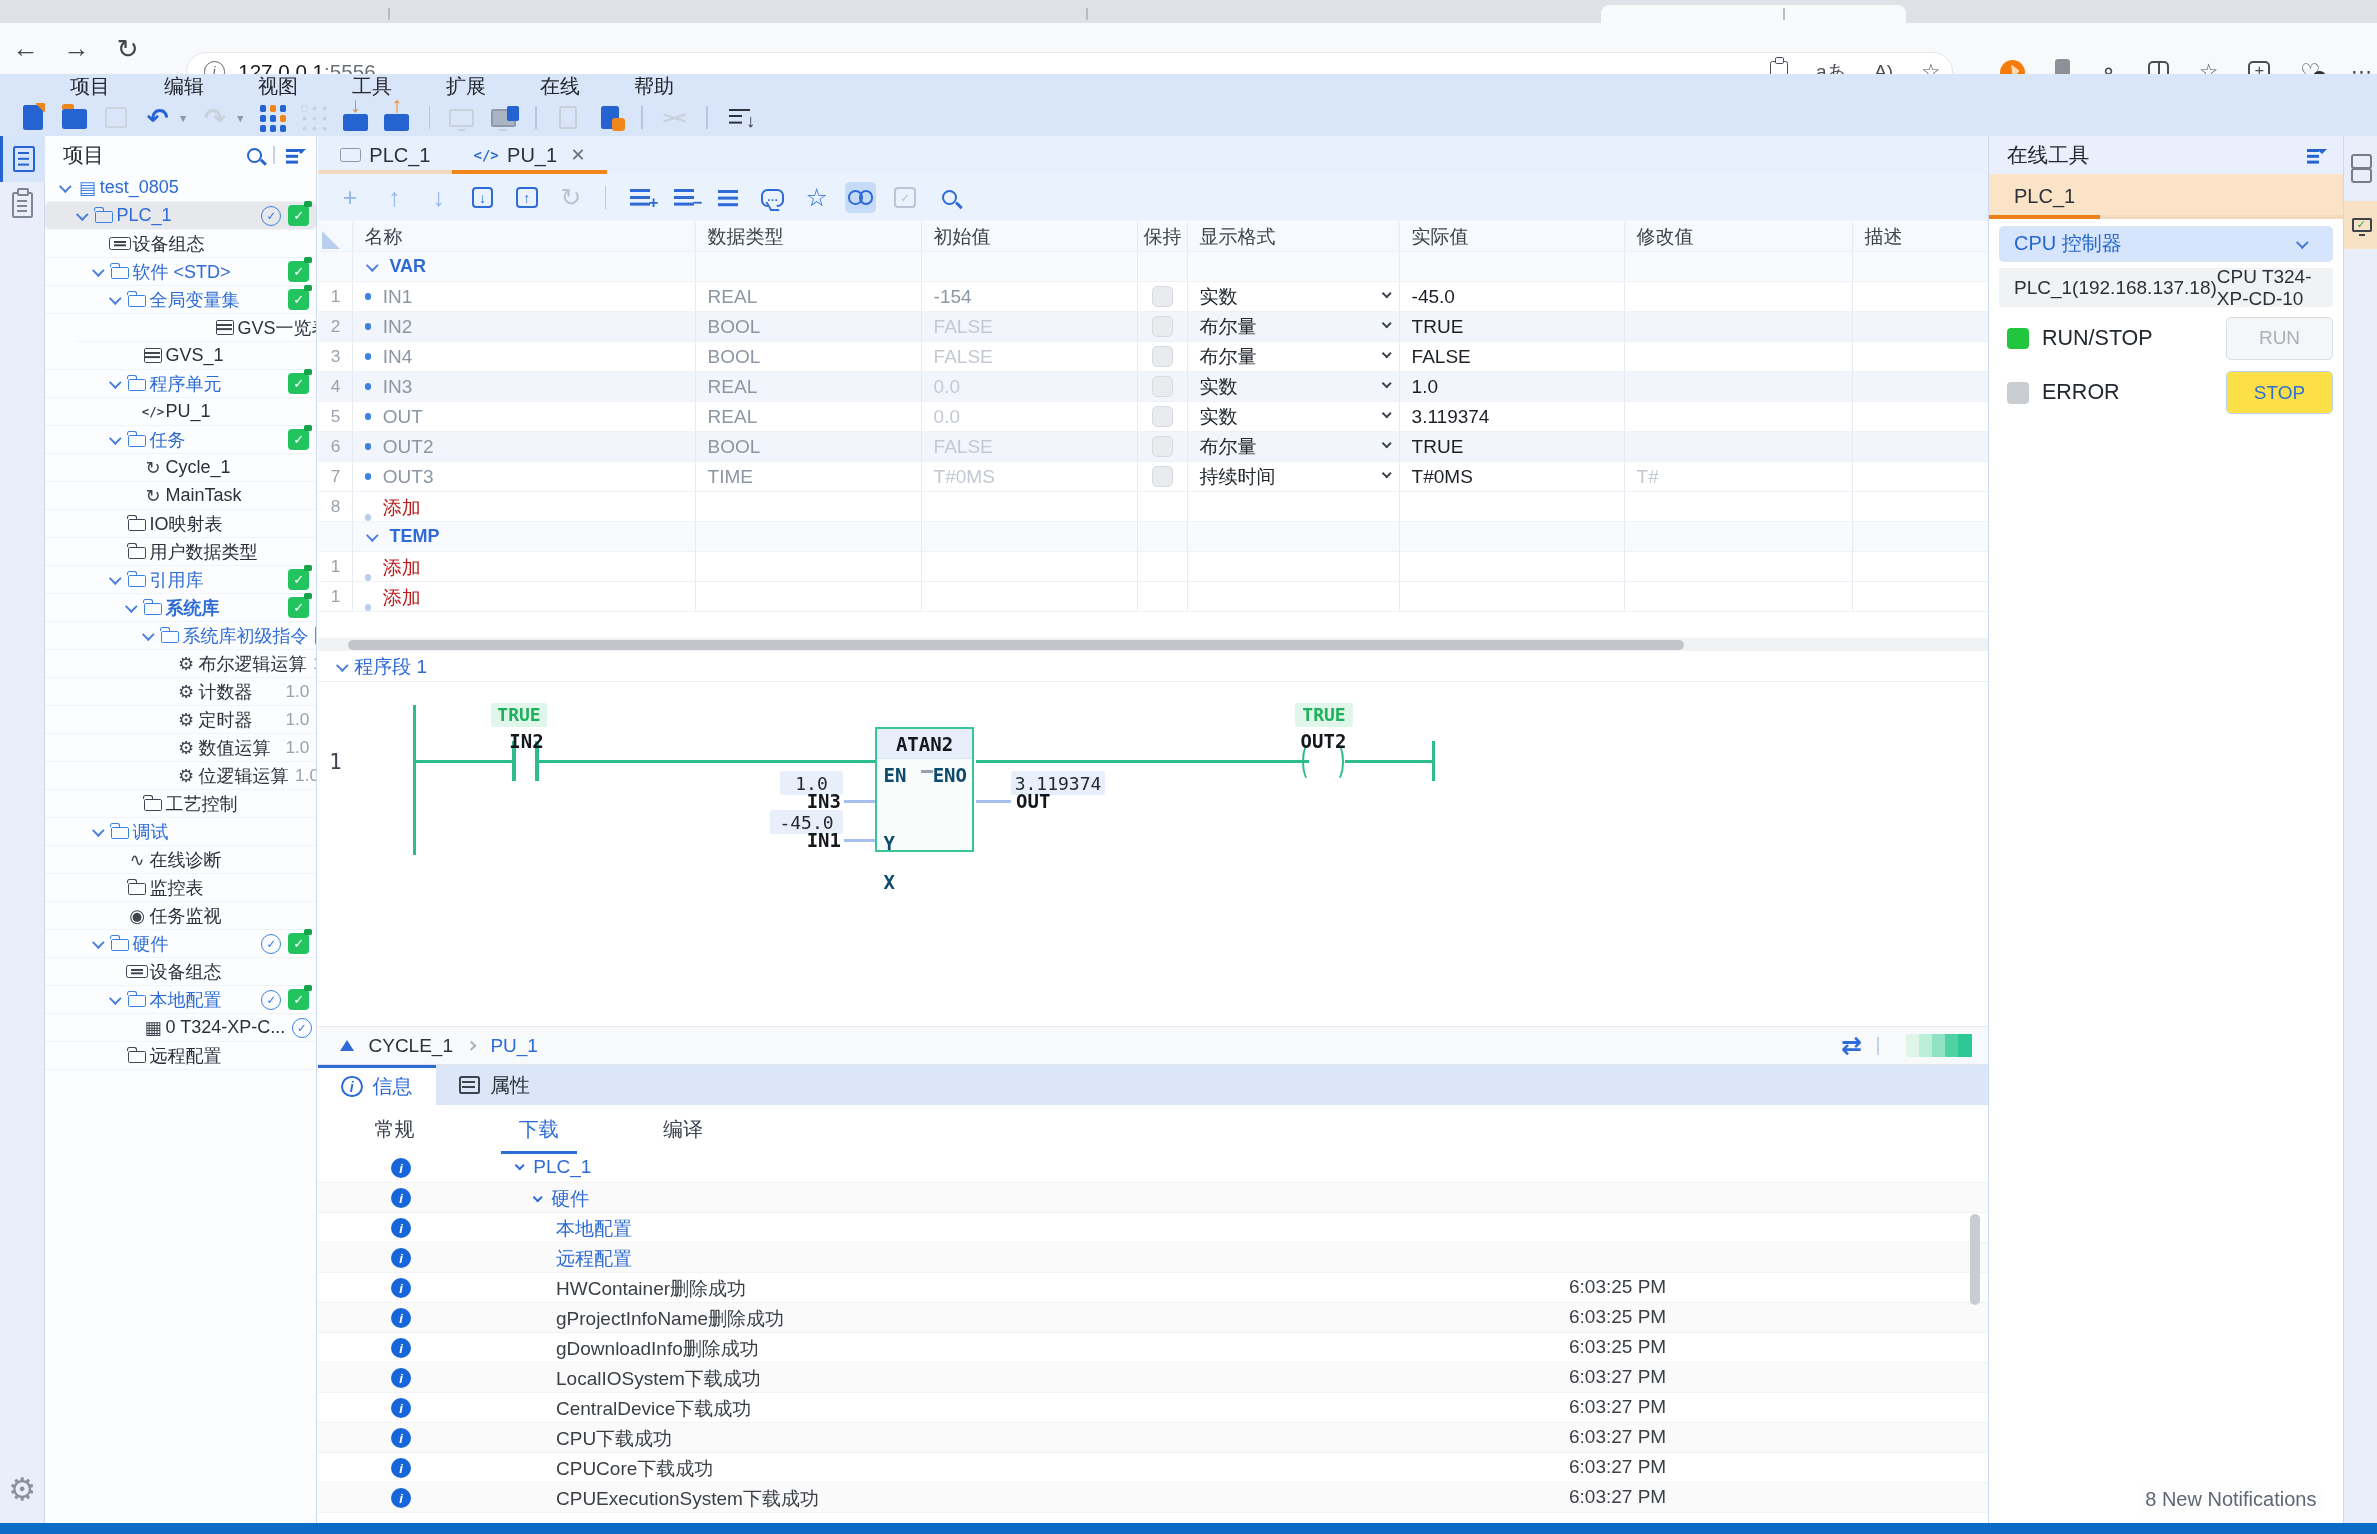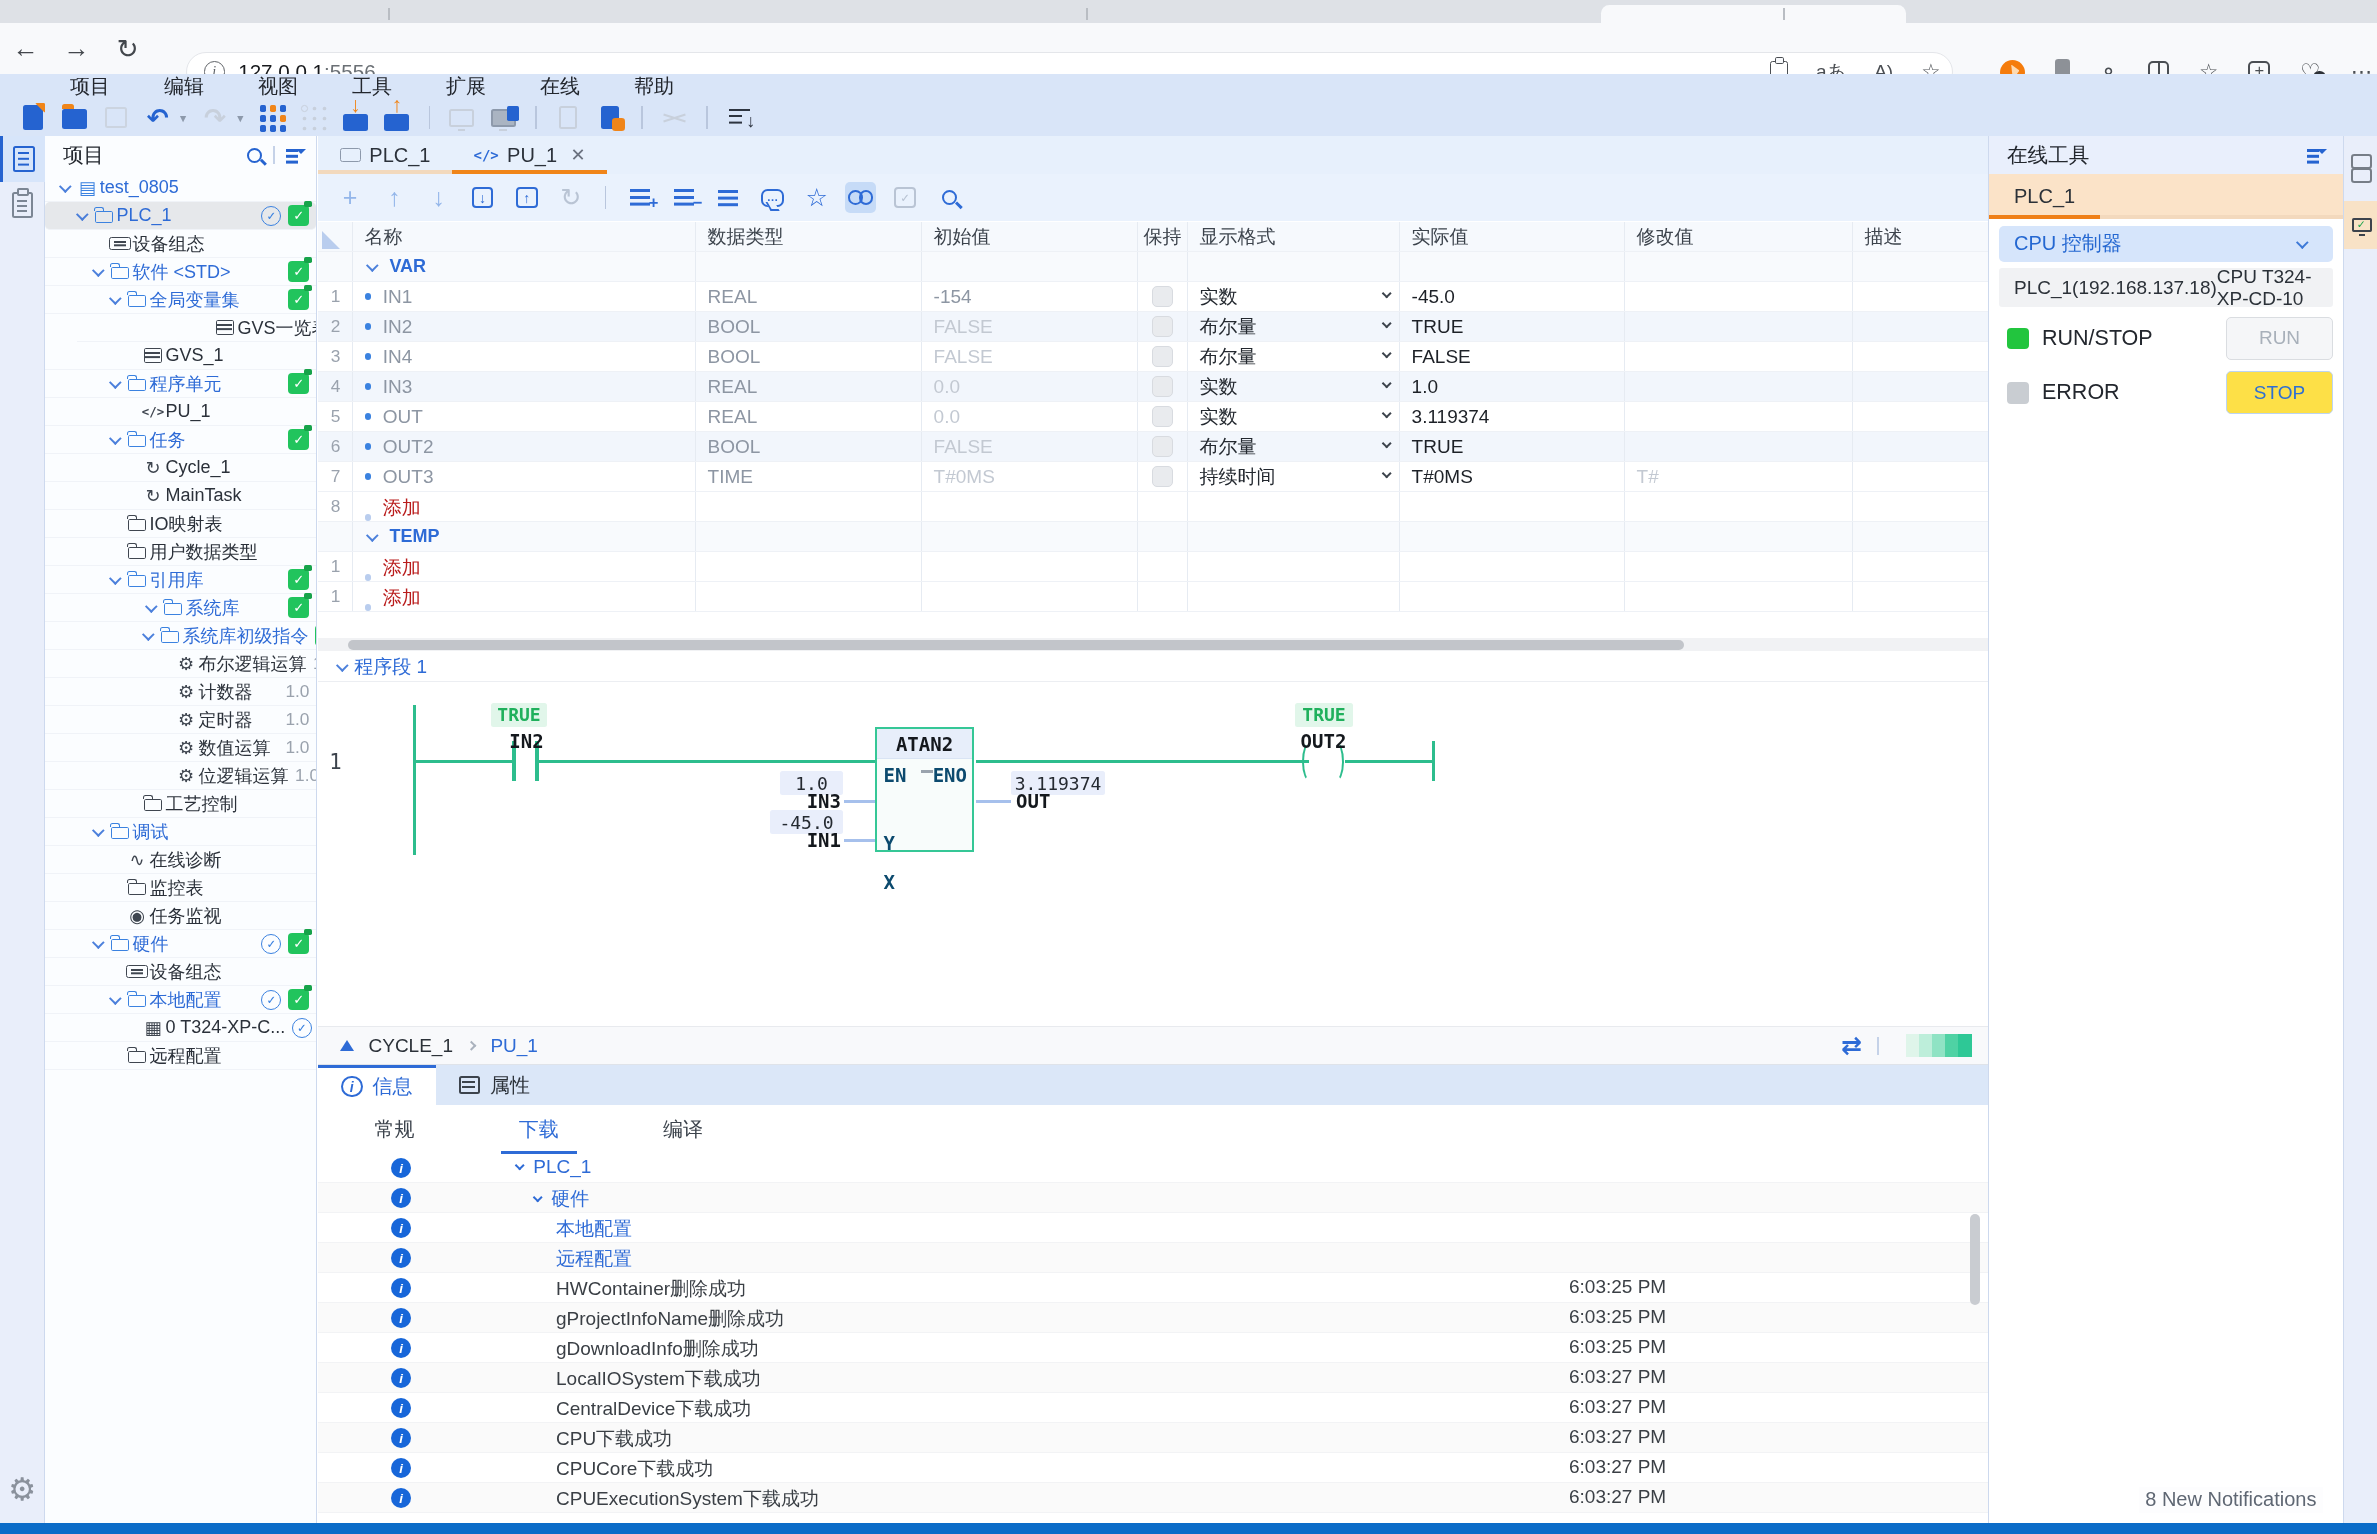--- a/index.html
+++ b/index.html
@@ -504,21 +504,21 @@
         <div class="tree-row blue" style="padding-left: 63px;">
           <span class="chev on"></span>
           <span class="ic">
             <span class="ic-folder"></span>
           </span>
           <span class="tree-label">引用库</span>
           <span class="badges">
             <span class="b-dep">✓</span>
           </span>
         </div>
-        <div class="tree-row blue" style="padding-left: 99px;">
+        <div class="tree-row blue" style="padding-left: 79px; font-weight: bold;">
           <span class="chev on"></span>
           <span class="ic">
             <span class="ic-folder"></span>
           </span>
           <span class="tree-label">系统库</span>
           <span class="badges">
             <span class="b-dep">✓</span>
           </span>
         </div>
         <div class="tree-row blue" style="padding-left: 96px;">

